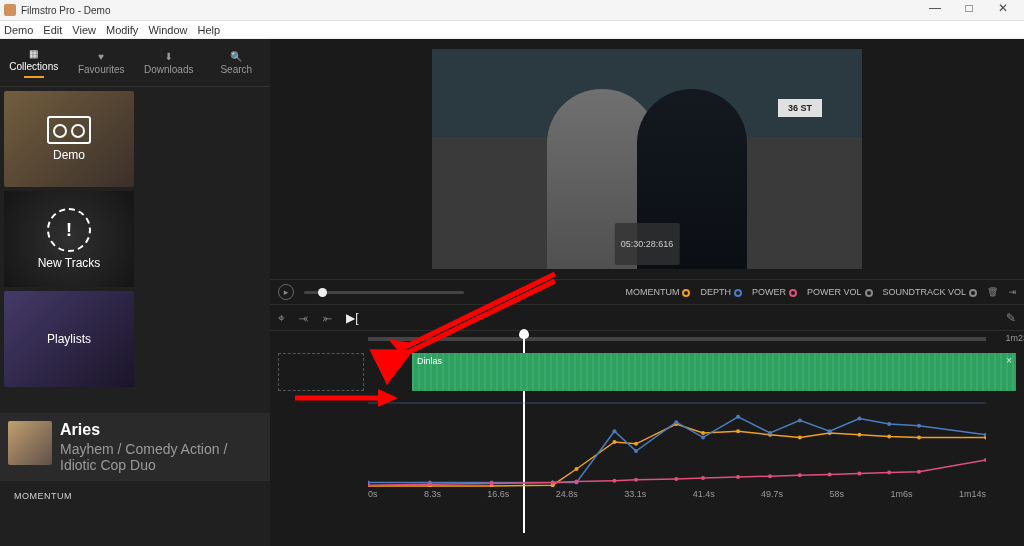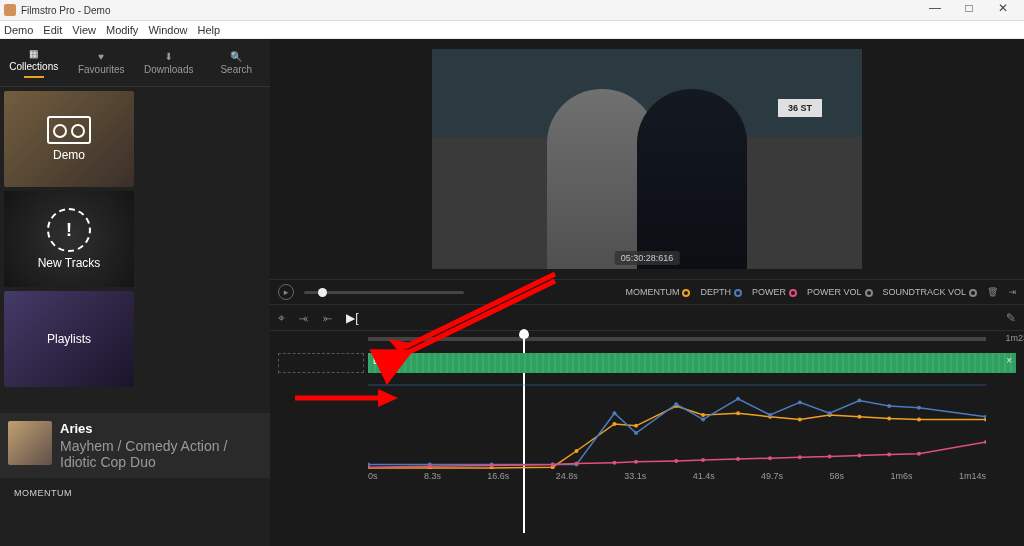--- a/index.html
+++ b/index.html
@@ -30,55 +30,55 @@
   .navtab{flex:1;display:flex;flex-direction:column;align-items:center;justify-content:center;gap:2px;color:var(--text2);font-size:10px;}
   .navtab.active{color:#fff;}
   .navtab.active::after{content:"";display:block;width:20px;height:2px;background:var(--accent-orange);margin-top:2px;}
   .catgrid{display:flex;flex-wrap:wrap;padding:4px;gap:4px;}
   .catcard{width:130px;height:96px;background:#333 center/cover;position:relative;border-radius:2px;display:flex;align-items:center;justify-content:center;font-size:12px;color:#fff;text-align:center;}
   .catcard .overlay{position:absolute;inset:0;background:rgba(0,0,0,.35);}
   .catcard span{position:relative;z-index:1;}
   .nowplaying{display:flex;gap:8px;padding:8px;background:var(--bg3);}
   .npthumb{width:44px;height:44px;background:linear-gradient(135deg,#c0a070,#60504a);border-radius:2px;}
   .npinfo{flex:1;}
-  .npinfo .t{font-weight:bold;color:#fff;font-size:13px;}
+  .npinfo .t{font-weight:bold;color:#fff;font-size:16px;}
   .npinfo .s{font-size:14px;color:var(--text2);margin-top:2px;}
   .sliders{padding:10px 14px 6px;}
   .srow{margin-bottom:14px;}
   .srow .lb{font-size:9px;color:var(--text);letter-spacing:.5px;margin-bottom:6px;}
   
   .main{flex:1;display:flex;flex-direction:column;position:relative;}
   .viewport{flex:0 0 240px;display:flex;align-items:center;justify-content:center;background:var(--bg);position:relative;}
   .frame{width:430px;height:220px;background:linear-gradient(#2b3a40 0 40%,#3a3a3a 40% 100%);position:relative;overflow:hidden;display:flex;align-items:flex-end;justify-content:center;}
   .person{width:110px;height:180px;border-radius:50% 50% 0 0 /30% 30% 0 0;}
   .p1{background:linear-gradient(#707070,#505050);margin-right:-10px;}
   .p2{background:linear-gradient(#141820,#0b0f14);margin-left:-10px;}
   .sign{position:absolute;top:50px;right:40px;width:44px;height:18px;background:#e0e0e0;color:#222;font-size:9px;text-align:center;line-height:18px;font-weight:bold;}
-  .timecode{position:absolute;bottom:4px;left:50%;transform:translateX(-50%);background:rgba(50,50,50,.8);color:#ccc;font-size:9px;padding:2px 6px;border-radius:2px;}
+  .timecode{position:absolute;bottom:4px;left:50%;transform:translateX(-50%);background:rgba(50,50,50,.8);color:#ccc;font-size:9px;padding:16px 6px;border-radius:2px;}
   .avatar{position:absolute;top:8px;right:10px;width:20px;height:20px;border-radius:50%;background:#555;color:#aaa;display:flex;align-items:center;justify-content:center;}
   
   .legendrow{height:26px;display:flex;align-items:center;padding:0 8px;gap:10px;font-size:9px;color:#bbb;border-top:1px solid #2d2d2d;border-bottom:1px solid #2d2d2d;}
   .playbtn{width:16px;height:16px;border:1px solid #666;border-radius:50%;display:flex;align-items:center;justify-content:center;color:#888;}
   .volbar{position:relative;width:160px;height:3px;background:#444;border-radius:2px;}
   .volbar .vk{position:absolute;width:9px;height:9px;background:#eee;border-radius:50%;top:-3px;left:14px;}
   .legend{display:flex;gap:10px;align-items:center;margin-left:auto;}
   .dot{width:8px;height:8px;border-radius:50%;border:2px solid currentColor;display:inline-block;vertical-align:middle;margin-left:3px;}
   .legend .o{color:var(--accent-orange);}
   .legend .b{color:var(--accent-blue);}
   .legend .p{color:var(--accent-pink);}
   .legend .g{color:#888;}
   .iconbtn{color:#888;}
   
   .toolrow{height:26px;display:flex;align-items:center;padding:0 8px;gap:14px;color:#888;font-size:12px;border-bottom:1px solid #2d2d2d;}
   
   .timeline{flex:1;position:relative;padding:4px 8px 0 8px;--left:90px;--width:618px;}
   .ruler{position:absolute;left:calc(8px + var(--left));top:6px;width:var(--width);height:4px;background:#444;}
   .playhead{position:absolute;top:4px;bottom:16px;width:2px;background:#fff;left:calc(8px + var(--left) + 155px);}
   .playhead::before{content:"";position:absolute;top:-6px;left:-4px;width:10px;height:10px;background:#fff;border-radius:50% 50% 50% 50%/60% 60% 40% 40%;}
-  .trackrow{display:flex;height:20px;margin-top:18px;align-items:stretch;}
+  .trackrow{display:flex;height:38px;margin-top:18px;align-items:stretch;gap:44px;}
   .dashed{width:86px;border:1px dashed #555;margin-right:4px;}
   .clip{flex:1;background:var(--track-green);position:relative;color:#fff;font-size:9px;padding:3px 5px;overflow:hidden;}
   .clipwave{position:absolute;inset:0;background:repeating-linear-gradient(90deg,rgba(255,255,255,.08) 0 2px,transparent 2px 6px);}
   .clip .x{position:absolute;top:2px;right:4px;color:#cfeedd;font-size:10px;}
   .graph{position:relative;margin-left:var(--left);width:var(--width);height:90px;margin-top:6px;}
   .graph svg{width:100%;height:100%;}
   .axis{position:relative;margin-left:var(--left);width:var(--width);height:16px;display:flex;justify-content:space-between;color:var(--text2);font-size:9px;padding-top:2px;}
   .extra-tick{position:absolute;right:-28px;top:2px;color:var(--text2);font-size:9px;}
   
   .arrow{position:absolute;pointer-events:none;}

